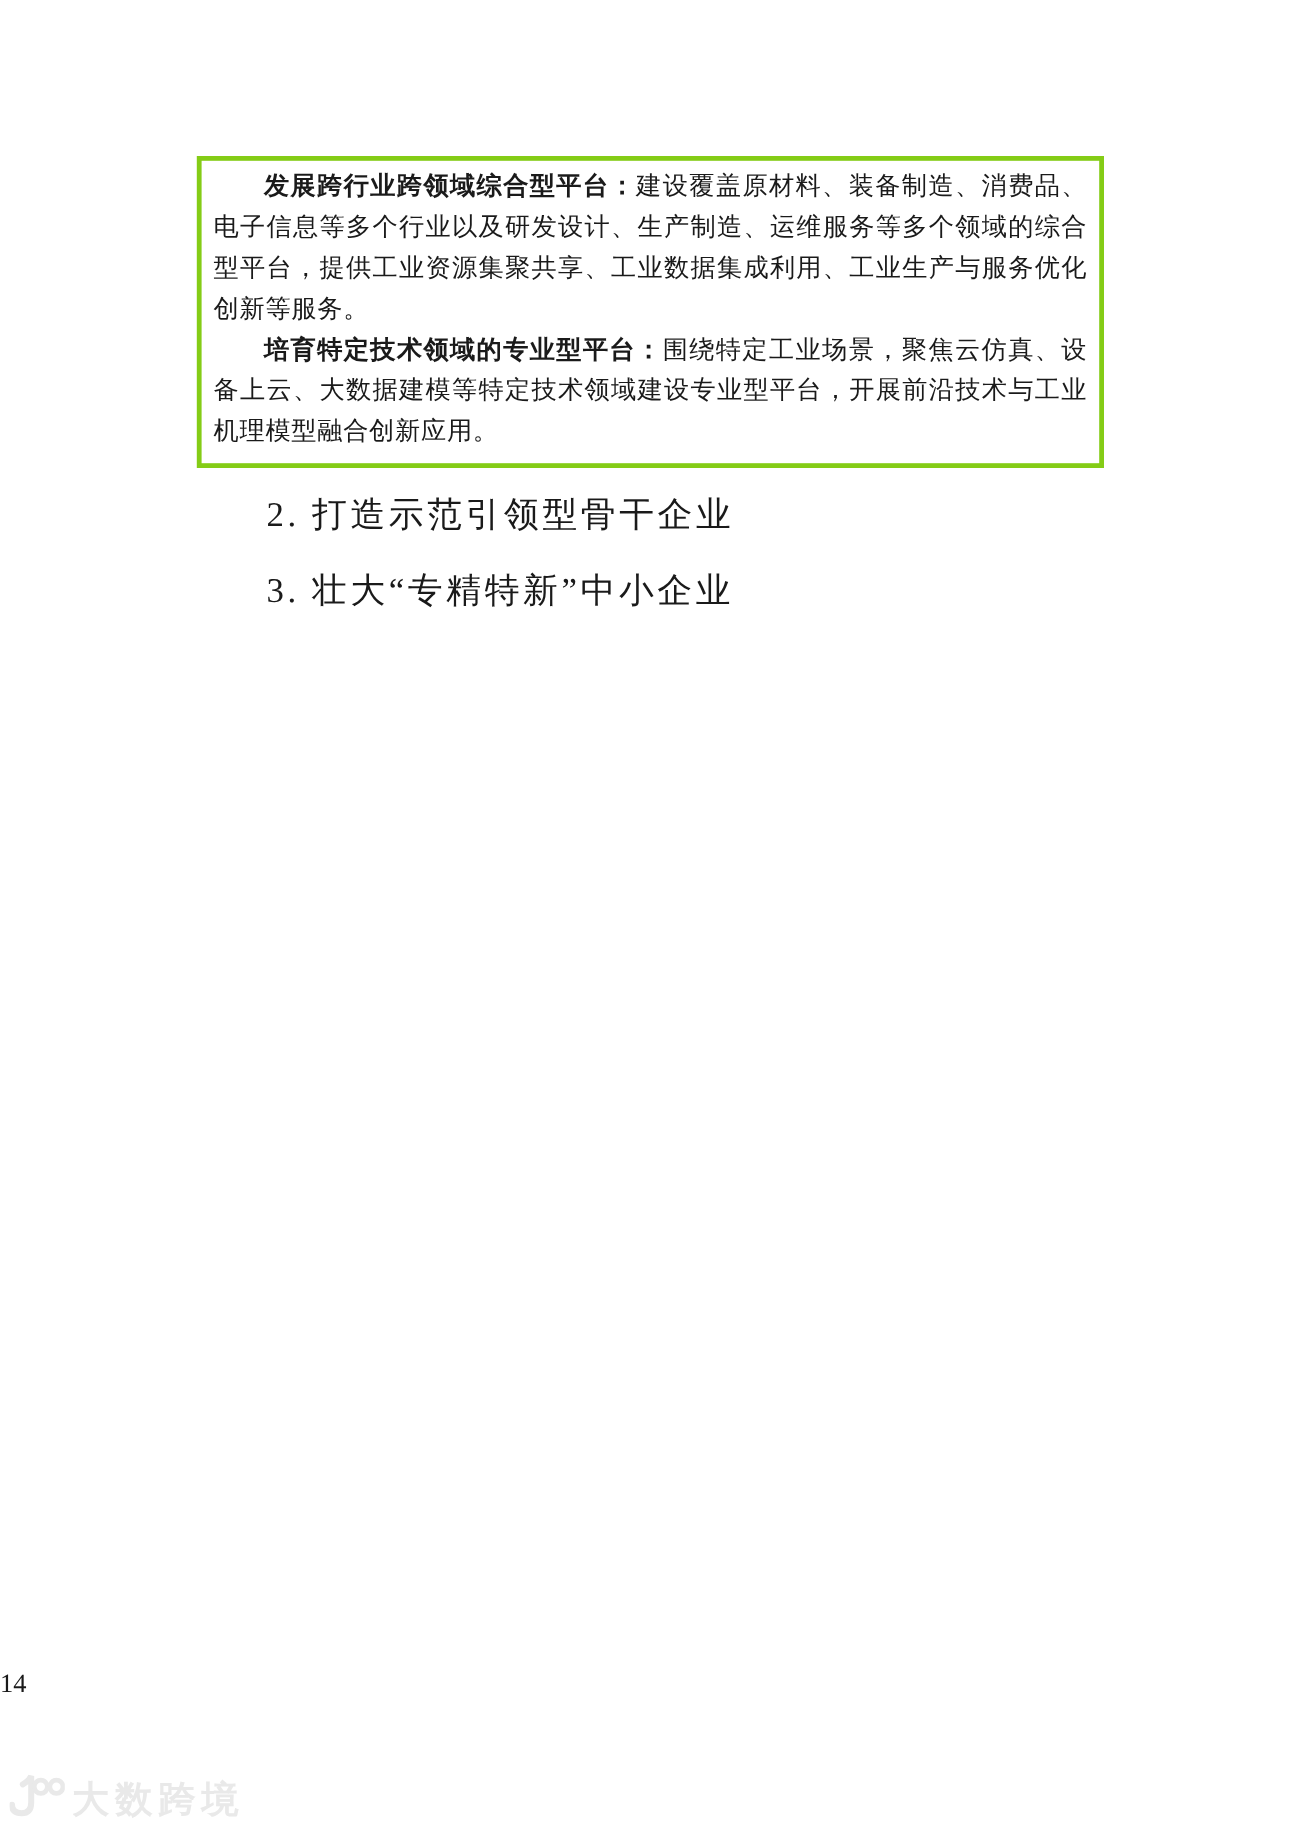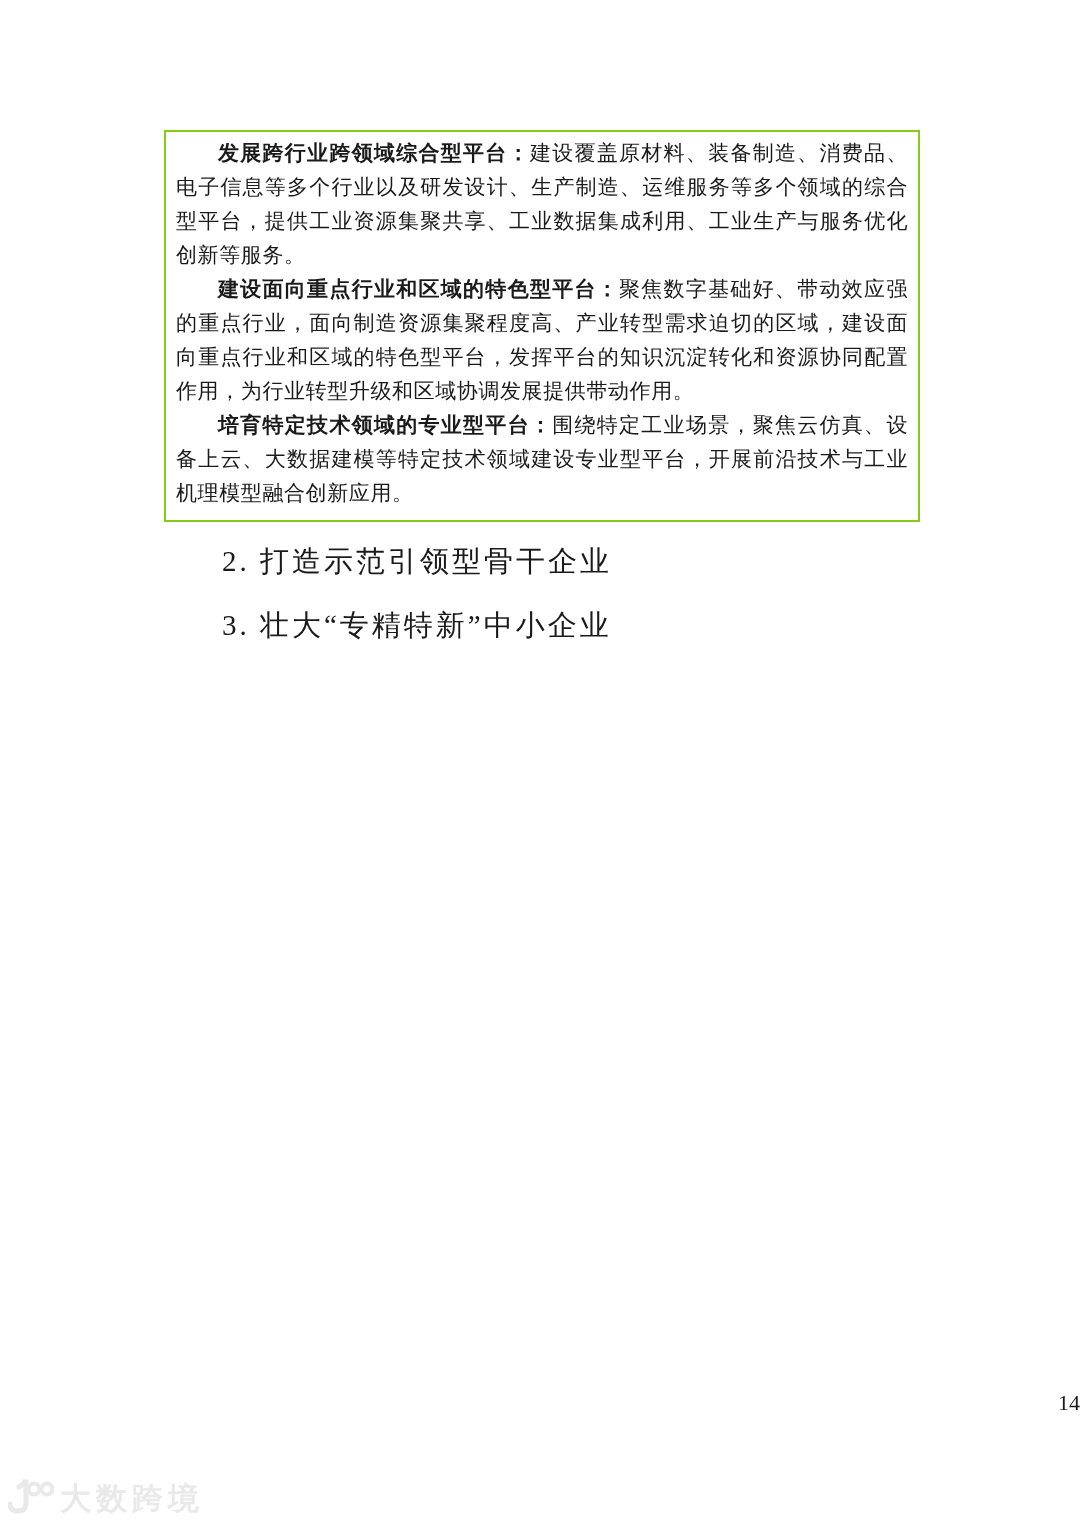--- a/index.html
+++ b/index.html
@@ -14,21 +14,21 @@
     color: #1a1a1a;
   }
   .doc {
     position: absolute;
     left: 164px;
     top: 130px;
     width: 756px;
   }
   
   .quote-box {
-    border: 2px solid #84cc16;
+    border: 4px solid #84cc16;
     padding: 4px 10px 10px 10px;
     text-align: justify;
     text-justify: inter-character;
   }
   .quote-box p {
     font-size: 21px;
     line-height: 34px;
     letter-spacing: 0.6px;
     text-indent: 2em;
   }
@@ -51,21 +51,21 @@
     text-indent: 2em;
     text-align: justify;
     text-justify: inter-character;
   }
   
   .page-number {
     position: absolute;
     left: 0;
     top: 1390px;
     width: 1080px;
-    text-align: right;
+    text-align: left;
     font-size: 22px;
     color: #1a1a1a;
   }
   .watermark {
     position: absolute;
     left: 8px;
     top: 1478px;
     display: flex;
     align-items: center;
     gap: 6px;
@@ -81,21 +81,20 @@
 </style>
 </head>
 <body>
 
 <div class="page">
 
   <div class="doc">
 
     <div class="quote-box">
       <p><span class="lead">发展跨行业跨领域综合型平台：</span><span>建设覆盖原材料、装备制造、消费品、电子信息等多个行业以及研发设计、生产制造、运维服务等多个领域的综合型平台，提供工业资源集聚共享、工业数据集成利用、工业生产与服务优化创新等服务。</span></p>
-      <p><span class="lead">建设面向重点行业和区域的特色型平台：</span><span>聚焦数字基础好、带动效应强的重点行业，面向制造资源集聚程度高、产业转型需求迫切的区域，建设面向重点行业和区域的特色型平台，发挥平台的知识沉淀转化和资源协同配置作用，为行业转型升级和区域协调发展提供带动作用。</span></p>
       <p><span class="lead">培育特定技术领域的专业型平台：</span><span>围绕特定工业场景，聚焦云仿真、设备上云、大数据建模等特定技术领域建设专业型平台，开展前沿技术与工业机理模型融合创新应用。</span></p>
     </div>
 
     <h3 class="section-heading">2. 打造示范引领型骨干企业</h3>
 
     <h3 class="section-heading">3. 壮大“专精特新”中小企业</h3>
 
   </div>
 
   <div class="page-number">14</div>

